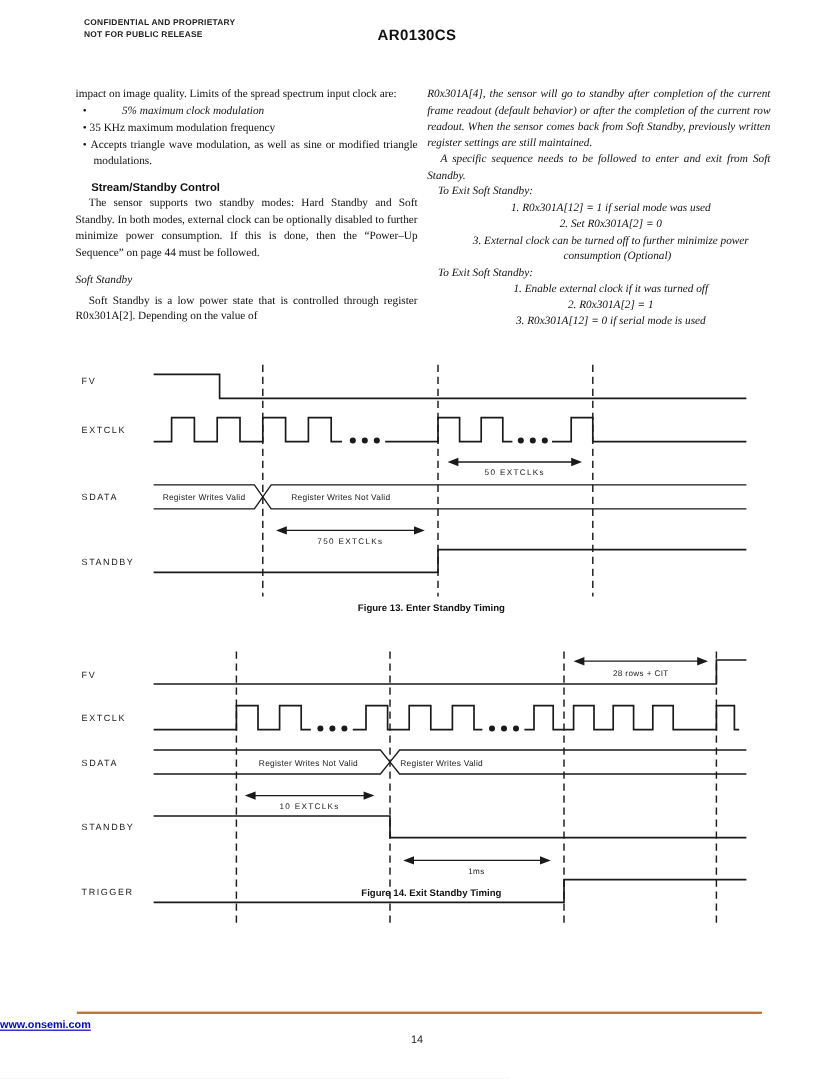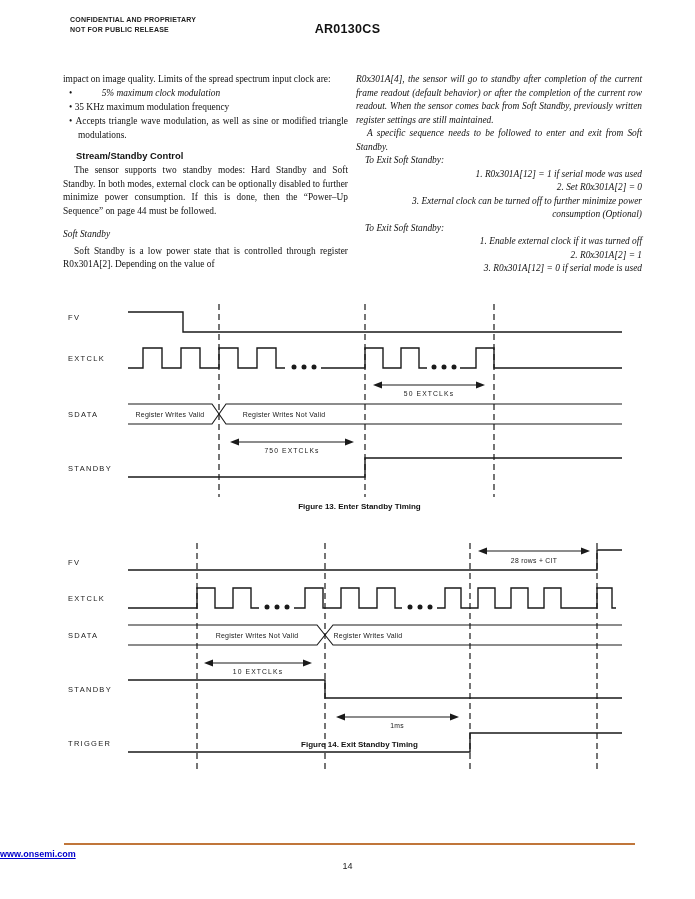--- a/index.html
+++ b/index.html
@@ -16,21 +16,21 @@
   .col { position:absolute; top:73px; font-size:9.4px; line-height:13.5px; text-align:justify; }
   .col-left  { left:63px;  width:285px; }
   .col-right { left:356px; width:286px;font-style:italic; }
   .col p { margin:0; }
   .indent { text-indent:11px; }
   .bullet-item { padding-left:15px; text-indent:-9px; margin-top:0.5px; }
   .b-italic { font-style:italic;padding-left:27px; }
   .sec-heading { font:bold 9.4px "Liberation Sans",sans-serif; margin:8px 13px 3px; text-align:left; }
   .sub-italic { font-style:italic; margin:10px 0 3px; text-align:left; }
   .list-label { margin-left:9px; text-align:left; }
-  .step { padding-left:31px; text-indent:-11px; text-align:right; }
+  .step { padding-left:31px; text-indent:-11px; text-align:center; }
 
   
   .fig-svg { position:absolute; left:0; }
   #fig13 { top:300px; width:695px; height:215px; }
   #fig14 { top:535px; width:695px; height:250px; }
   .caption { position:absolute; left:0; width:100%; text-align:center;
              font:bold 8px "Liberation Sans",sans-serif;padding-left:12px; }
   #cap13 { top:502px; }
   #cap14 { top:740px; }
 

